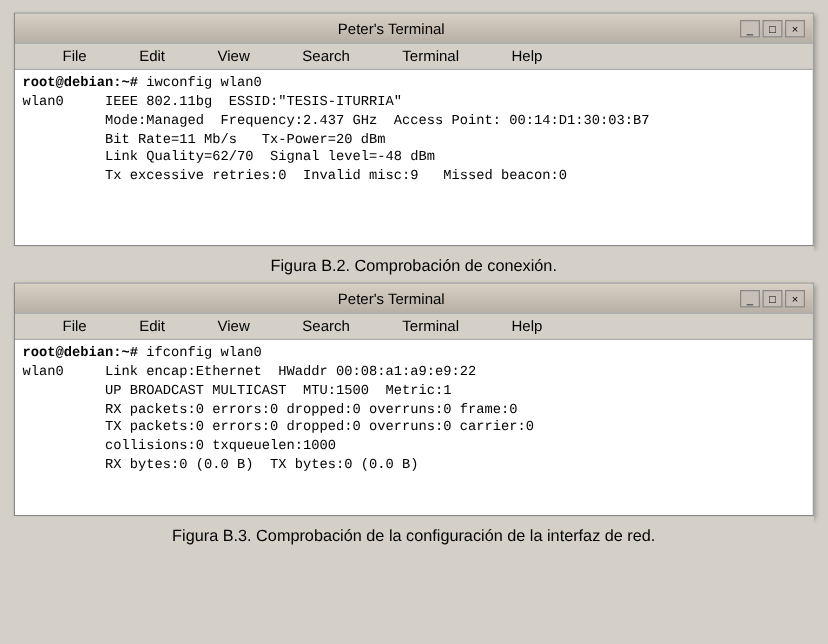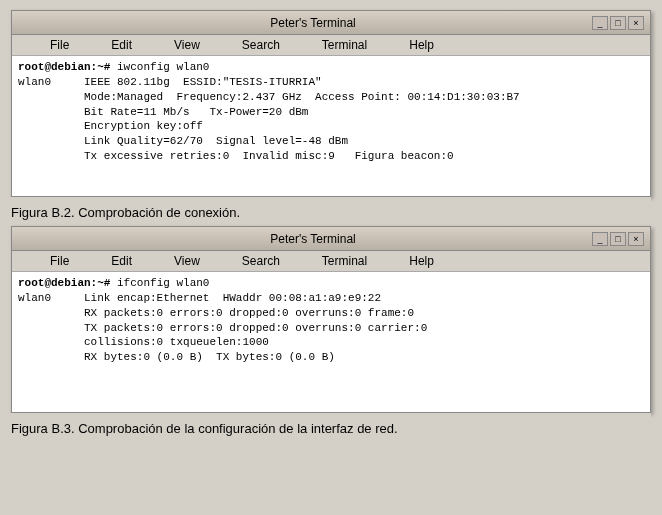--- a/index.html
+++ b/index.html
@@ -102,21 +102,21 @@
       min-height: 140px;
     }
 
     .prompt {
       color: #000;
       font-weight: bold;
       text-align: center;
     }
 
     .caption-area {
-      text-align: left;
+      text-align: center;
       padding: 8px 0 6px 0;
       font-family: Arial, sans-serif;
       font-size: 13px;
       color: #000;
       background: #d4d0c8;
       width: 640px;
     }
   </style>
 </head>
 <body>
@@ -139,23 +139,22 @@
       <div class="menu-item">View</div>
       <div class="menu-item">Search</div>
       <div class="menu-item">Terminal</div>
       <div class="menu-item">Help</div>
     </div>
     <div class="terminal-content">
       <div><span class="prompt">root@debian:~#</span> iwconfig wlan0</div>
       <div>wlan0&nbsp;&nbsp;&nbsp;&nbsp;&nbsp;IEEE 802.11bg&nbsp; ESSID:"TESIS-ITURRIA"</div>
       <div>&nbsp;&nbsp;&nbsp;&nbsp;&nbsp;&nbsp;&nbsp;&nbsp;&nbsp;&nbsp;Mode:Managed&nbsp; Frequency:2.437 GHz&nbsp; Access Point: 00:14:D1:30:03:B7</div>
       <div>&nbsp;&nbsp;&nbsp;&nbsp;&nbsp;&nbsp;&nbsp;&nbsp;&nbsp;&nbsp;Bit Rate=11 Mb/s&nbsp;&nbsp; Tx-Power=20 dBm</div>
-      <div>&nbsp;&nbsp;&nbsp;&nbsp;&nbsp;&nbsp;&nbsp;&nbsp;&nbsp;&nbsp;Encryption key:off</div>
       <div>&nbsp;&nbsp;&nbsp;&nbsp;&nbsp;&nbsp;&nbsp;&nbsp;&nbsp;&nbsp;Link Quality=62/70&nbsp; Signal level=-48 dBm</div>
-      <div>&nbsp;&nbsp;&nbsp;&nbsp;&nbsp;&nbsp;&nbsp;&nbsp;&nbsp;&nbsp;Tx excessive retries:0&nbsp; Invalid misc:9&nbsp;&nbsp; <span>Figura</span> beacon:0</div>
+      <div>&nbsp;&nbsp;&nbsp;&nbsp;&nbsp;&nbsp;&nbsp;&nbsp;&nbsp;&nbsp;Tx excessive retries:0&nbsp; Invalid misc:9&nbsp;&nbsp; <span>Missed</span> beacon:0</div>
     </div>
   </div>
 
   <div class="caption-area">Figura B.2. Comprobación de conexión.</div>
 
   <div class="terminal-window">
     <div class="terminal-titlebar">
       <div class="win-btn-spacer"></div>
       <div class="terminal-title">Peter's Terminal</div>
       <div class="window-controls">
@@ -168,20 +167,21 @@
       <div class="menu-item">File</div>
       <div class="menu-item">Edit</div>
       <div class="menu-item">View</div>
       <div class="menu-item">Search</div>
       <div class="menu-item">Terminal</div>
       <div class="menu-item">Help</div>
     </div>
     <div class="terminal-content">
       <div><span class="prompt">root@debian:~#</span> ifconfig wlan0</div>
       <div>wlan0&nbsp;&nbsp;&nbsp;&nbsp;&nbsp;Link encap:Ethernet&nbsp; HWaddr 00:08:a1:a9:e9:22</div>
+      <div>&nbsp;&nbsp;&nbsp;&nbsp;&nbsp;&nbsp;&nbsp;&nbsp;&nbsp;&nbsp;UP BROADCAST MULTICAST&nbsp; MTU:1500&nbsp; Metric:1</div>
       <div>&nbsp;&nbsp;&nbsp;&nbsp;&nbsp;&nbsp;&nbsp;&nbsp;&nbsp;&nbsp;RX packets:0 errors:0 dropped:0 overruns:0 frame:0</div>
       <div>&nbsp;&nbsp;&nbsp;&nbsp;&nbsp;&nbsp;&nbsp;&nbsp;&nbsp;&nbsp;TX packets:0 errors:0 dropped:0 overruns:0 carrier:0</div>
       <div>&nbsp;&nbsp;&nbsp;&nbsp;&nbsp;&nbsp;&nbsp;&nbsp;&nbsp;&nbsp;collisions:0 txqueuelen:1000</div>
       <div>&nbsp;&nbsp;&nbsp;&nbsp;&nbsp;&nbsp;&nbsp;&nbsp;&nbsp;&nbsp;RX bytes:0 (0.0 B)&nbsp; TX bytes:0 (0.0 B)</div>
     </div>
   </div>
 
   <div class="caption-area">Figura B.3. Comprobación de la configuración de la interfaz de red.</div>
 
 </div>

